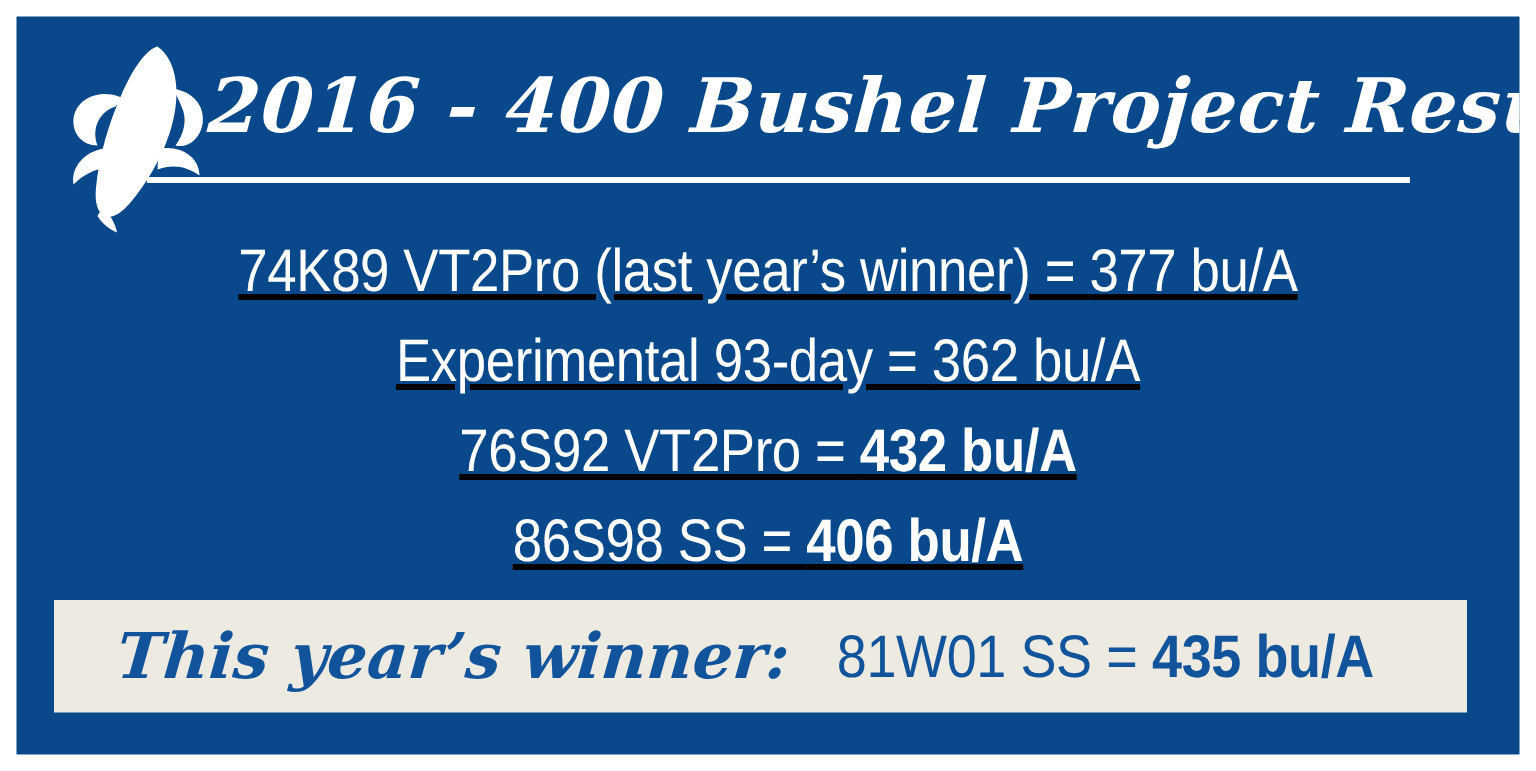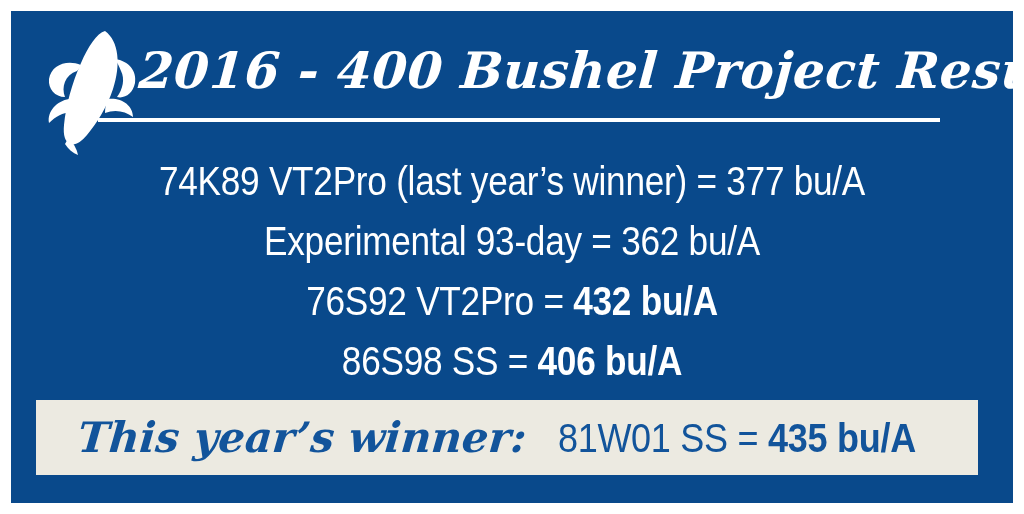--- a/index.html
+++ b/index.html
@@ -84,20 +84,21 @@
     background: #ffffff;
   }
 
   
   .results {
     position: absolute;
     left: 0;
     top: 140px;
     width: 1002px;
     text-align: center;
+    text-decoration: underline;
   }
 
   .result-line {
     color: #ffffff;
     font-family: "Liberation Sans", sans-serif;
     font-size: 40px;
     font-weight: normal;
     line-height: 60px;
     height: 60px;
     white-space: nowrap;

